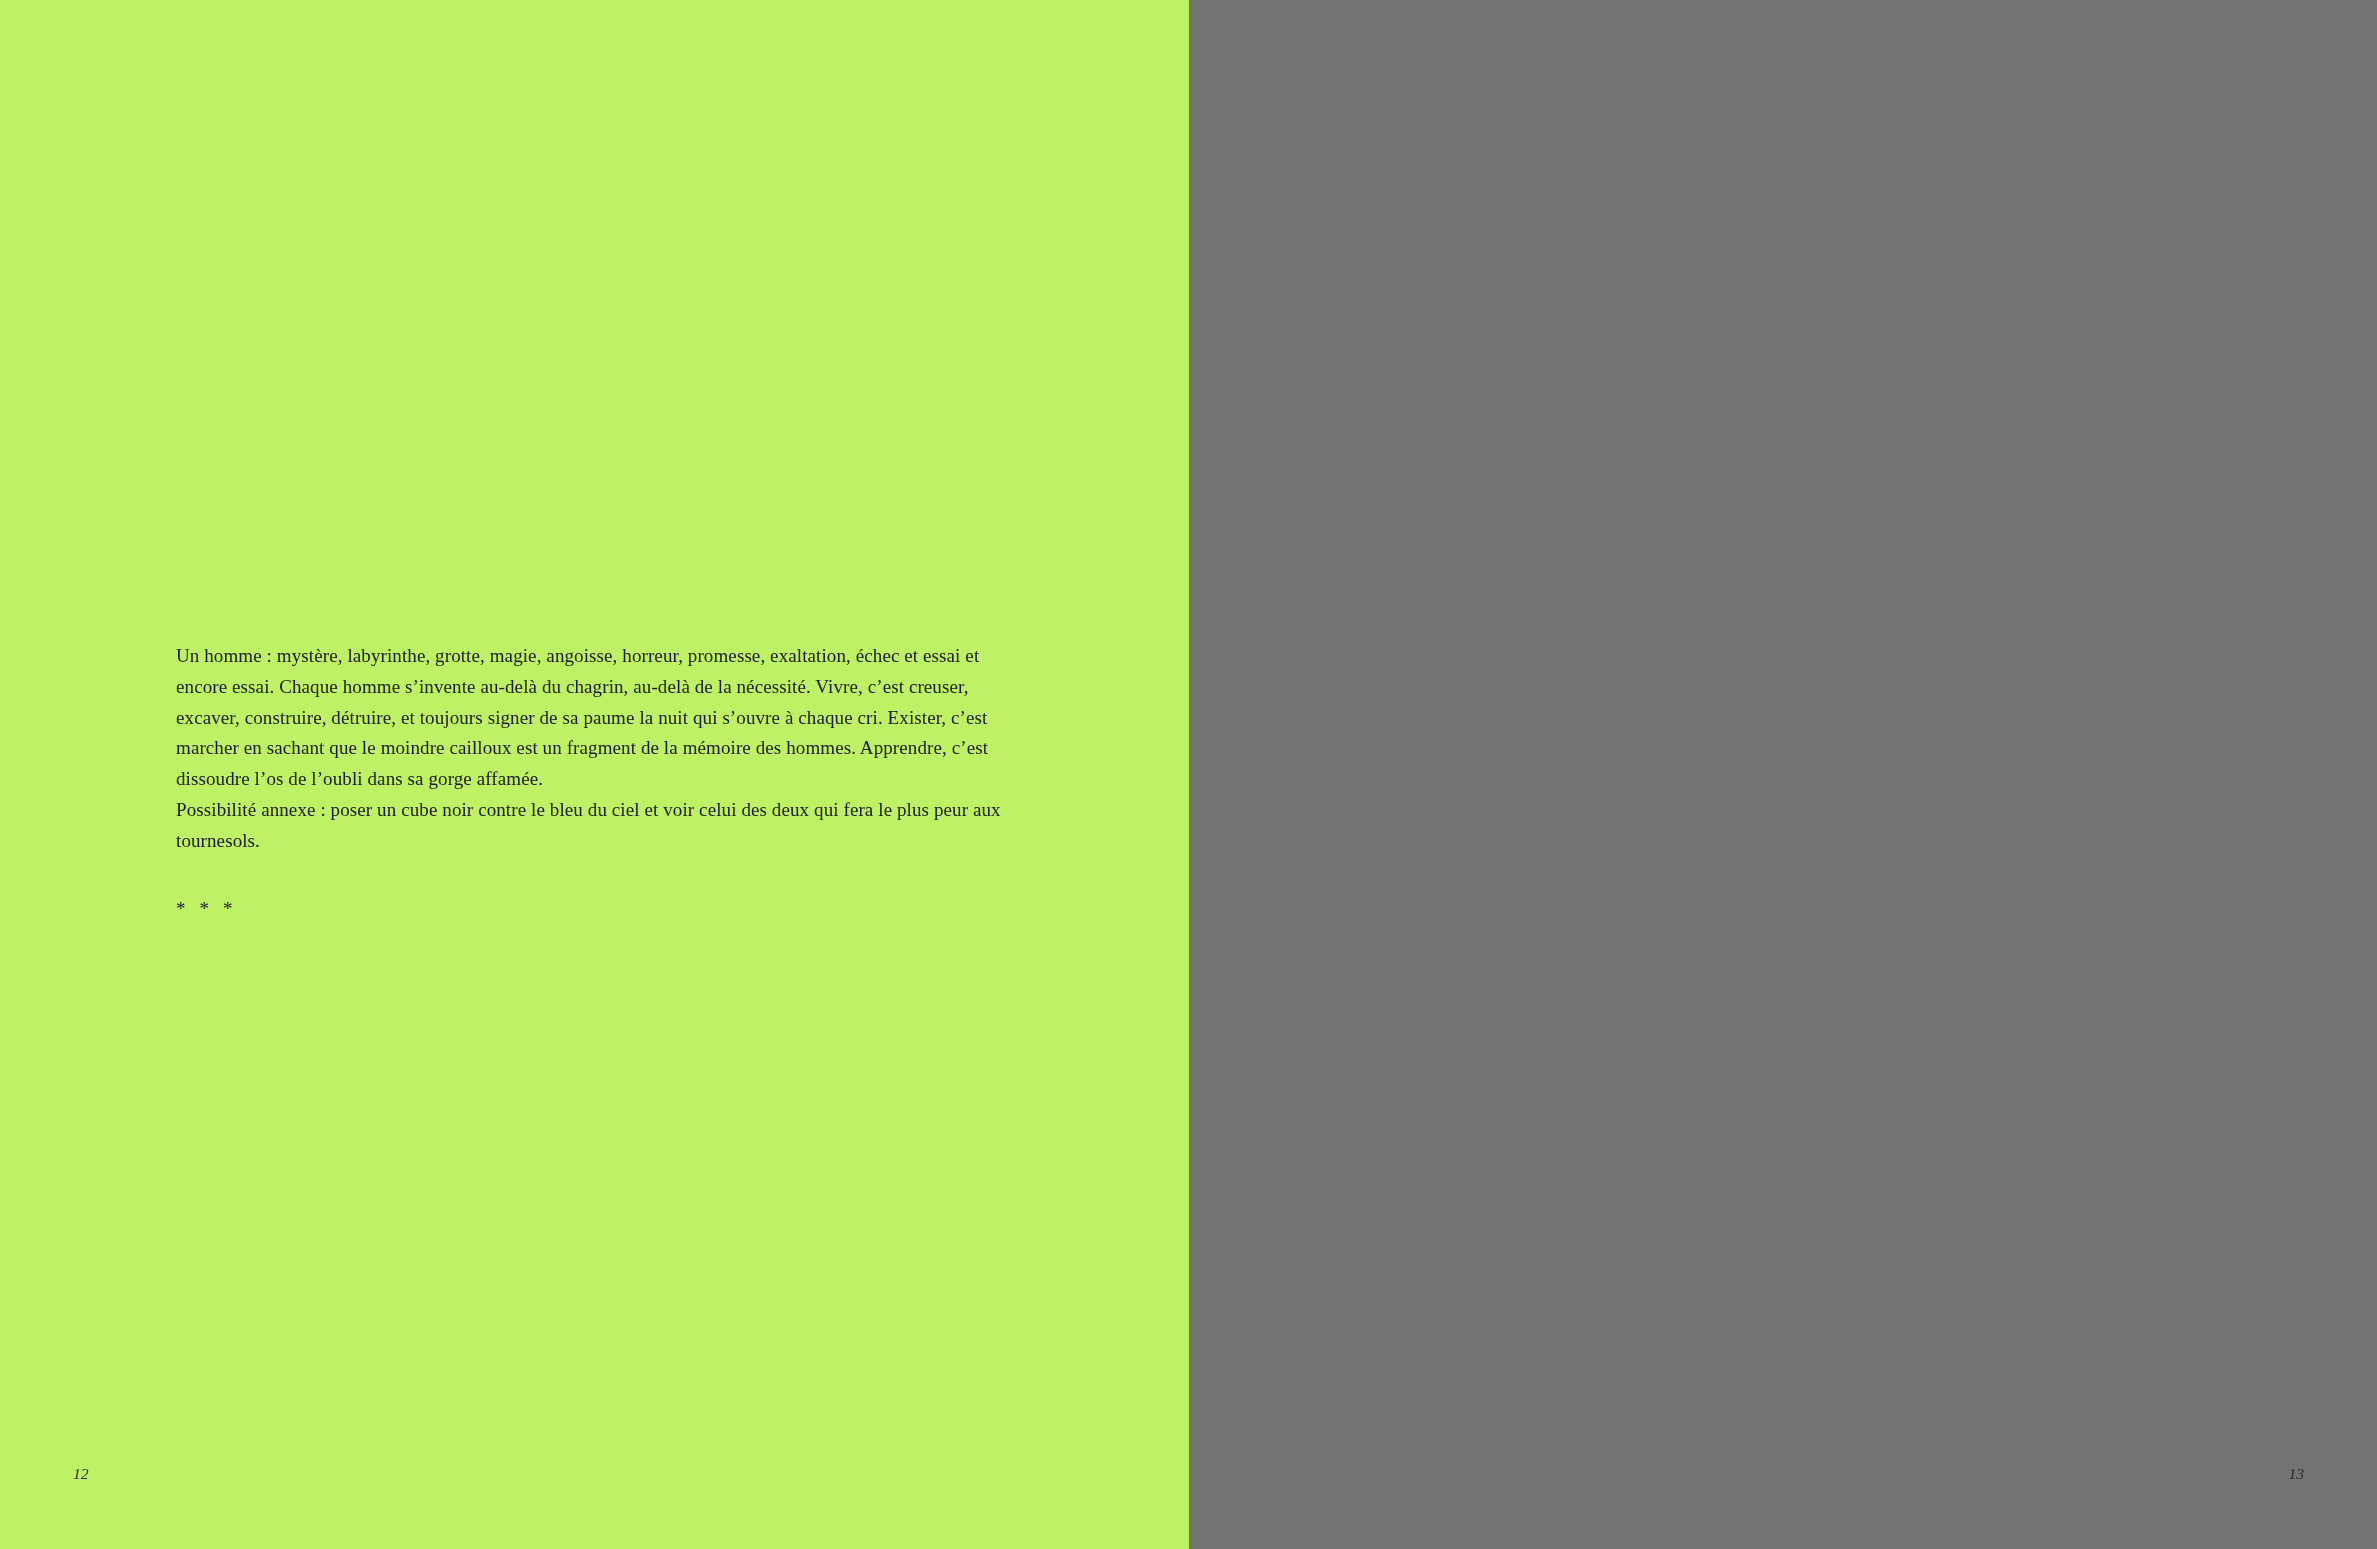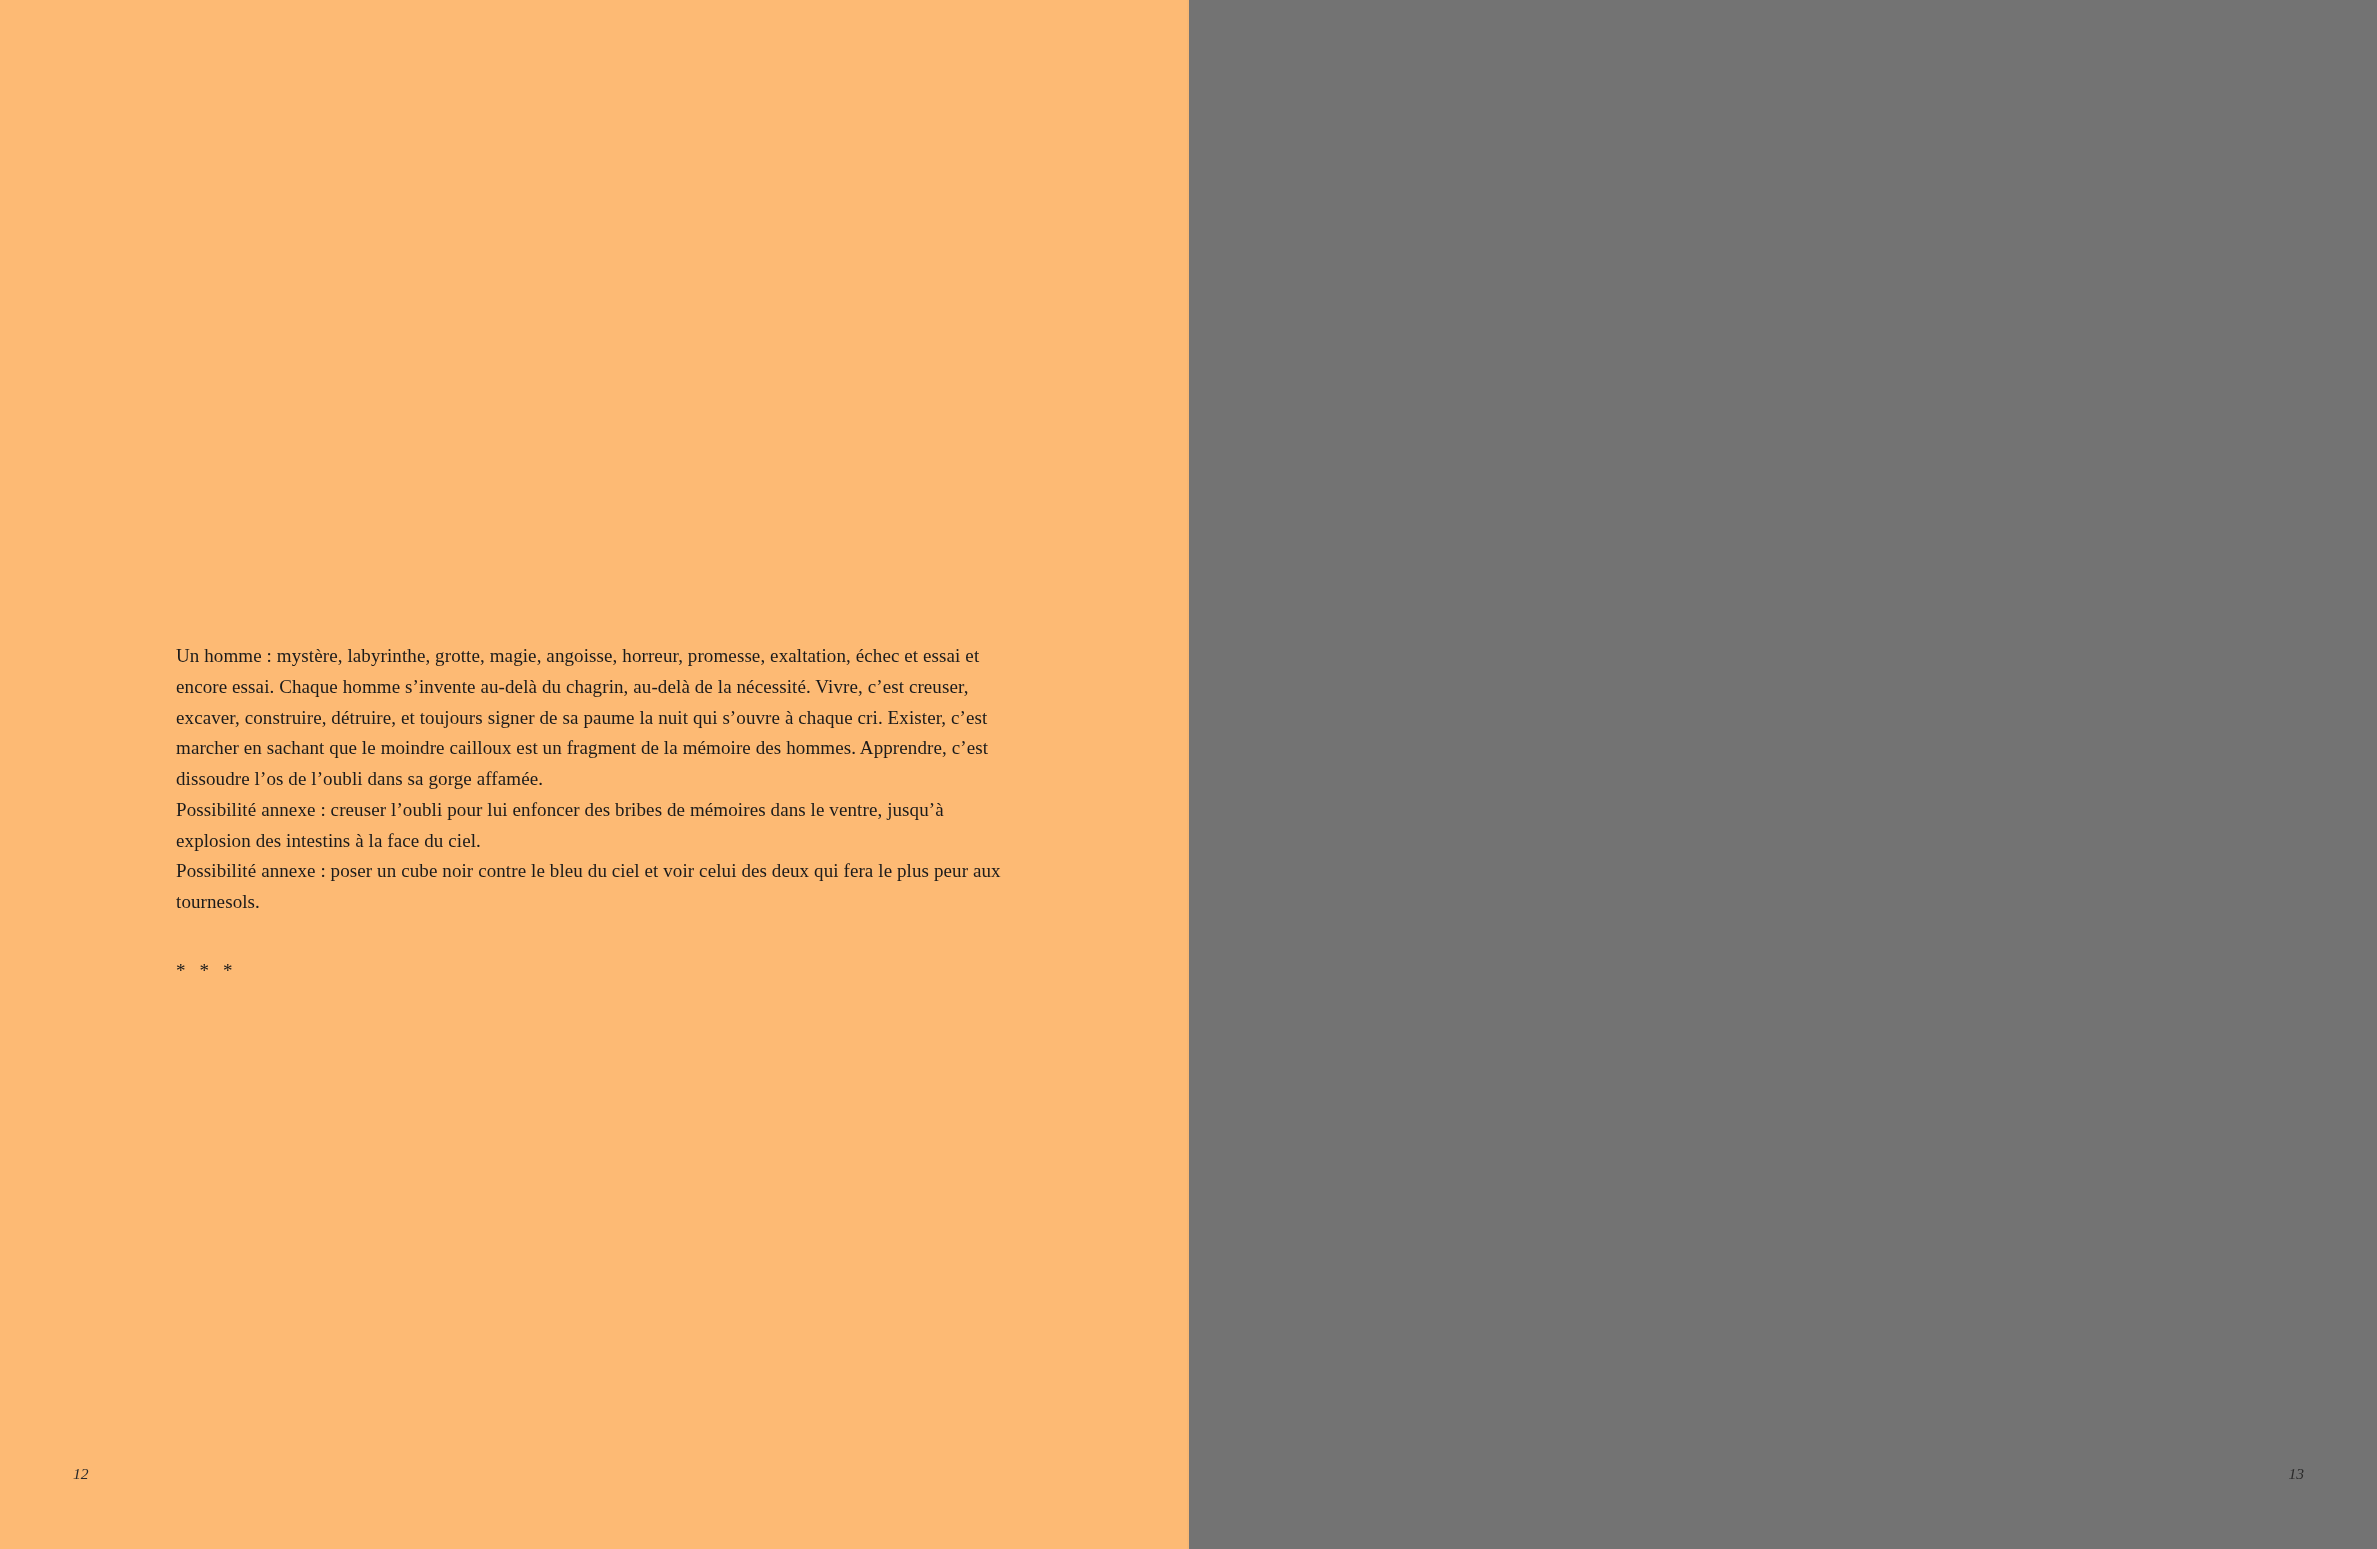--- a/index.html
+++ b/index.html
@@ -20,21 +20,21 @@
     inset: 0;
     display: flex;
   }
   .page {
     position: relative;
     width: 50%;
     height: 100%;
     box-sizing: border-box;
   }
   .page-left {
-    background: #fdba74;
+    background: #bef264;
   }
   .page-right {
     background: #737373;
   }
   
   .gutter {
     position: absolute;
     top: 0;
     left: 50%;
     width: 2.7px;
@@ -84,21 +84,20 @@
   }
 </style>
 </head>
 <body>
 
 <div class="spread">
 
   <div class="page page-left">
     <div class="textblock left">
       <p class="para">Un homme : mystère, labyrinthe, grotte, magie, angoisse, horreur, promesse, exaltation, échec et essai et encore essai. Chaque homme s’invente au-delà du chagrin, au-delà de la nécessité. Vivre, c’est creuser, excaver, construire, détruire, et toujours signer de sa paume la nuit qui s’ouvre à chaque cri. Exister, c’est marcher en sachant que le moindre cailloux est un fragment de la mémoire des hommes. Apprendre, c’est dissoudre l’os de l’oubli dans sa gorge affamée.</p>
-      <p class="para">Possibilité annexe : creuser l’oubli pour lui enfoncer des bribes de mémoires dans le ventre, jusqu’à explosion des intestins à la face du ciel.</p>
       <p class="para">Possibilité annexe : poser un cube noir contre le bleu du ciel et voir celui des deux qui fera le plus peur aux tournesols.</p>
       <p class="sep spaced-left">* * *</p>
     </div>
     <div class="folio folio-left">12</div>
   </div>
 
   <div class="page page-right">
 
     <div class="folio folio-right">13</div>
   </div>

